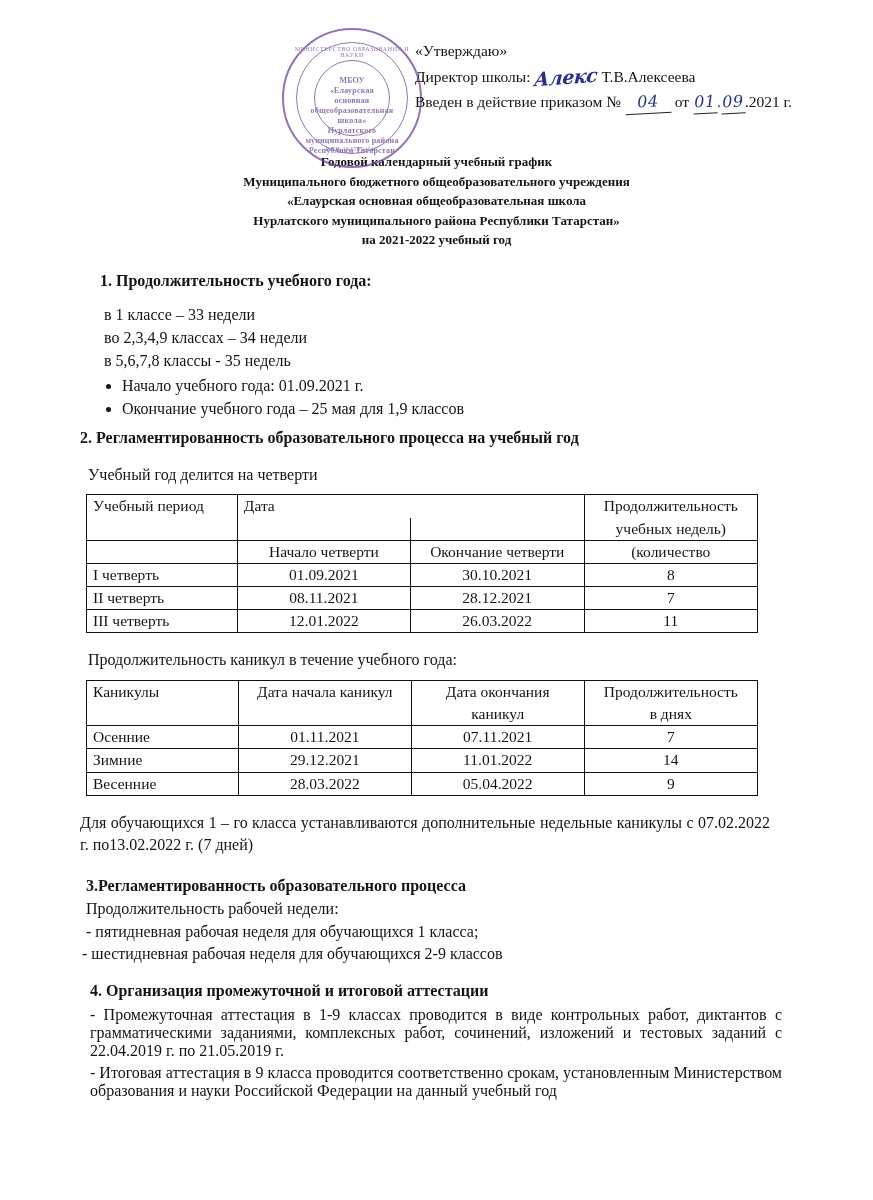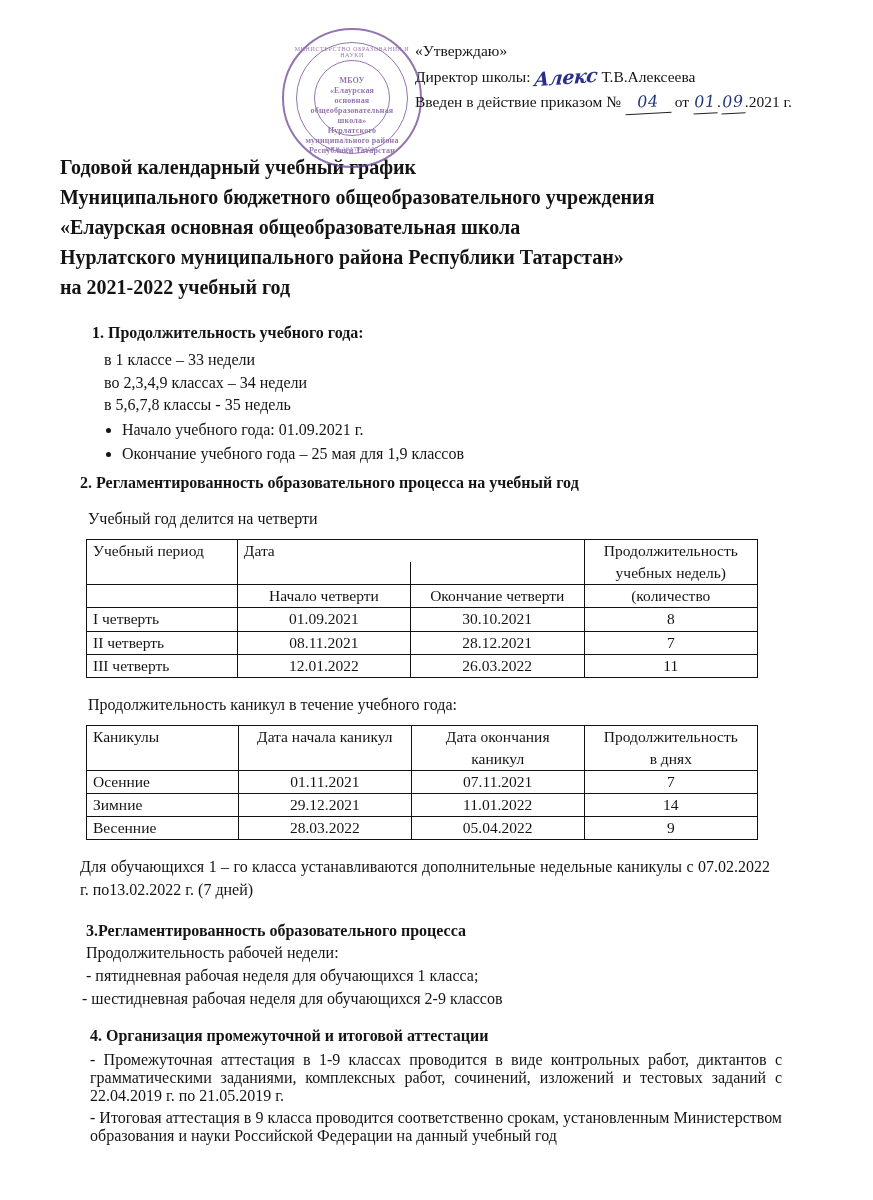--- a/index.html
+++ b/index.html
@@ -110,36 +110,37 @@
     text-align: center;
     font-size: 6px;
     letter-spacing: 0.6px;
   }
   .stamp-arc-top { top: 16px; }
   .stamp-arc-bottom { bottom: 14px; }
 
   
   .title-block {
     margin-top: 38px;
+    text-align: center;
     font-weight: bold;
-    font-size: 20px;
+    font-size: 13px;
     line-height: 1.5;
   }
 
   
   .sec {
     margin-top: 20px;
     font-size: 16px;
     line-height: 1.42;
   }
   .sec-h {
     font-weight: bold;
   }
   ol.num {
-    margin: 4px;
+    margin: 12px;
     padding-left: 44px;
   }
   ol.num > li { font-weight: bold; }
   .plain-lines {
     margin: 2px 0 0 28px;
   }
   ul.bul {
     margin: 2px 0 0 0;
     padding-left: 62px;
   }

